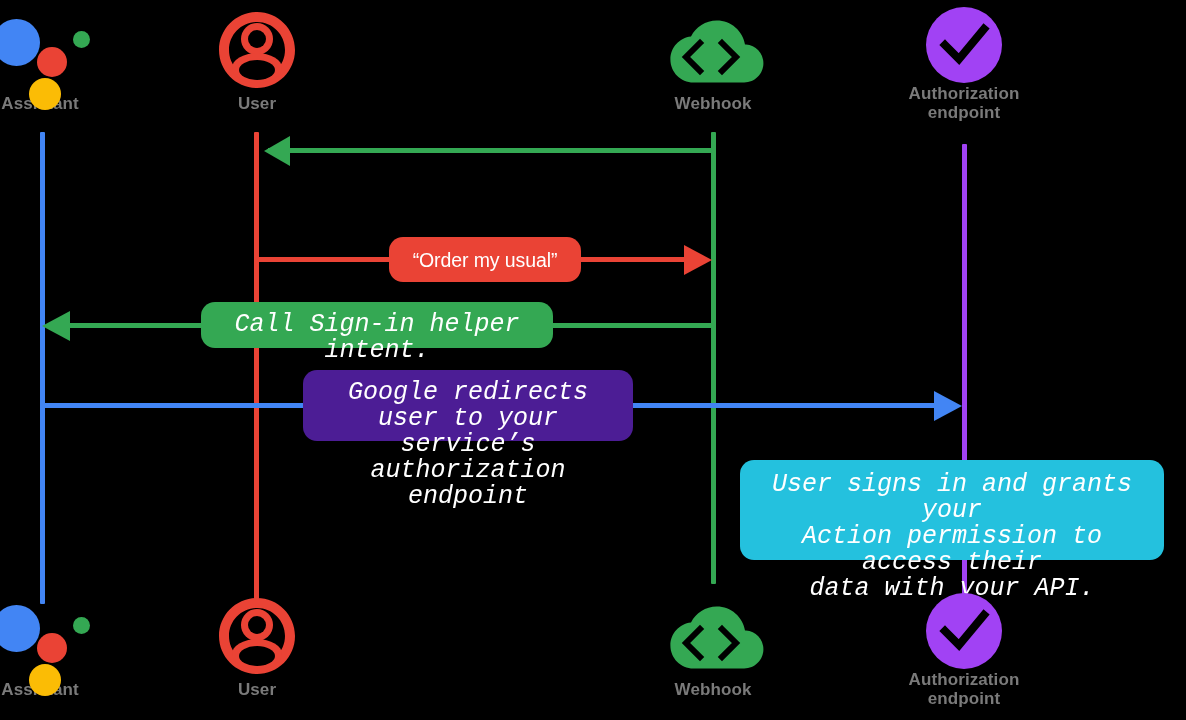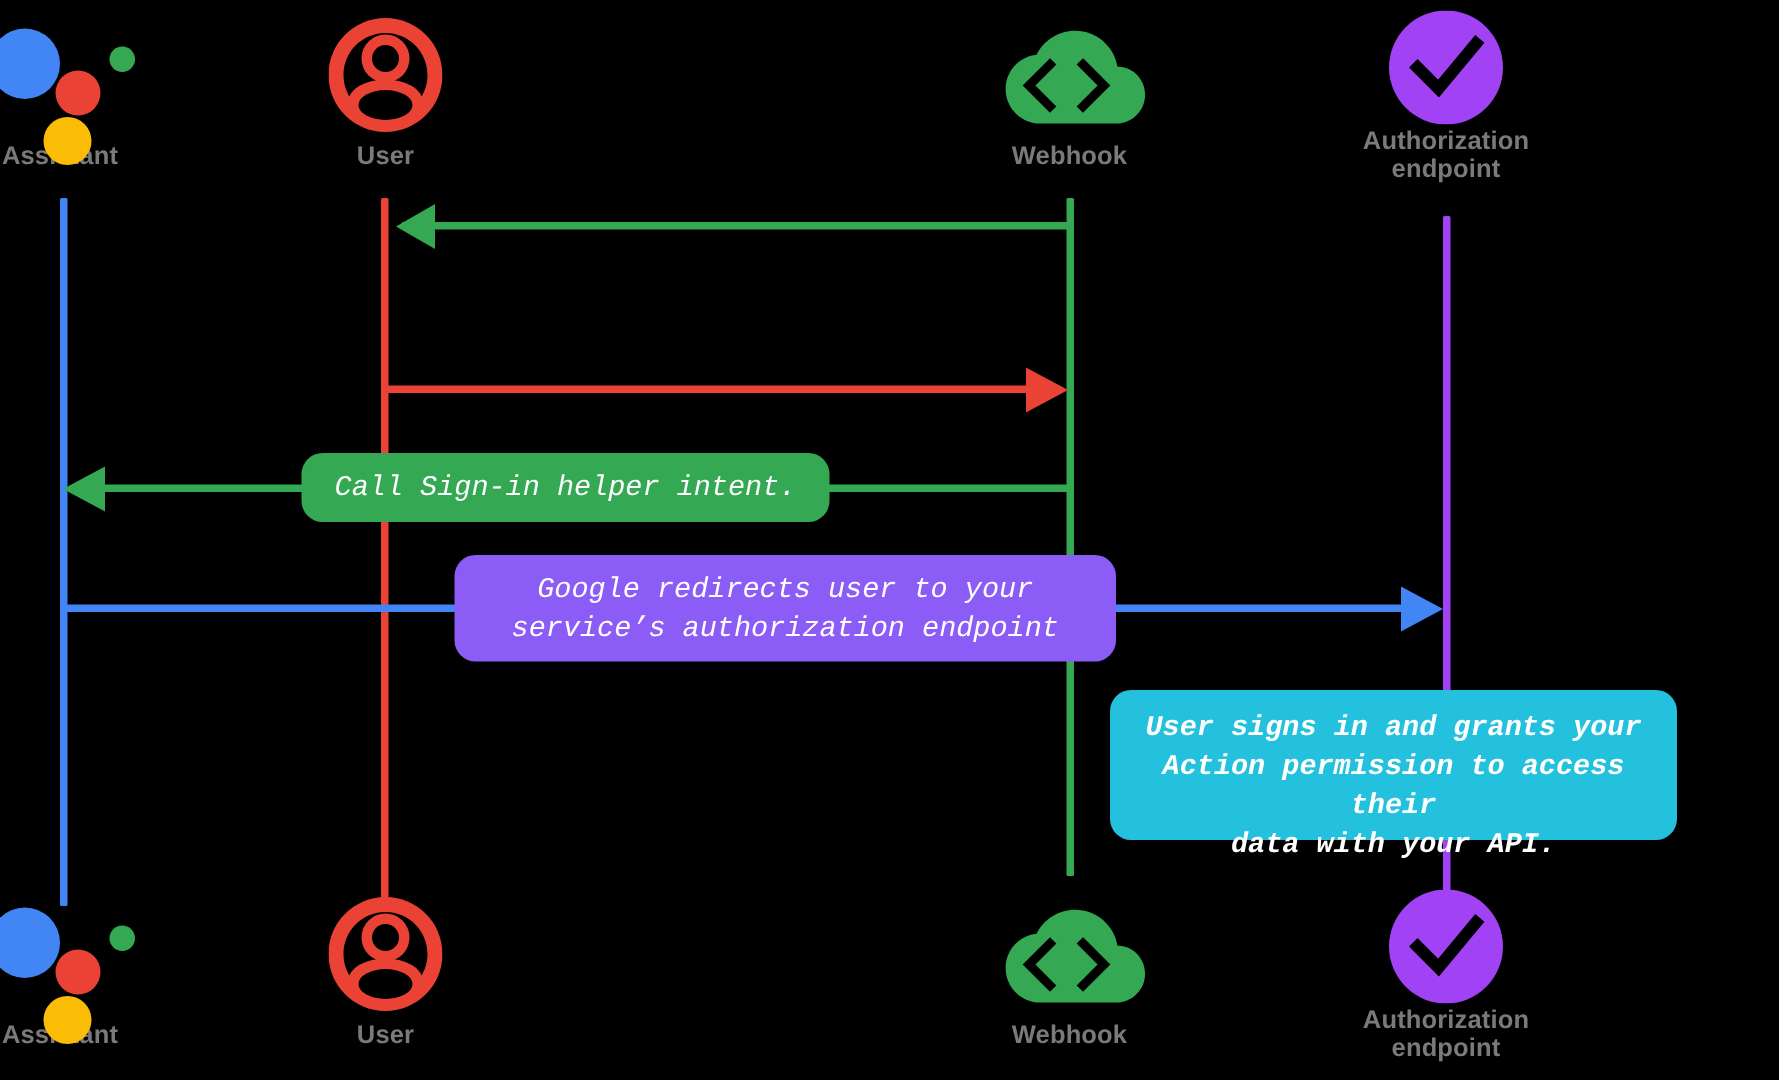--- a/index.html
+++ b/index.html
@@ -95,21 +95,21 @@
   }
   .bubble.sans {
     font-family: "Liberation Sans", sans-serif;
     font-size: 19.5px;
     line-height: 26px;
     letter-spacing: -.1px;
   }
   .bubble.mono {
     font-family: "Liberation Mono", "DejaVu Sans Mono", monospace;
     font-style: italic;
-    font-size: 19px;
+    font-size: 25px;
     line-height: 26px;
   }
 </style>
 </head>
 <body>
 
 <div id="diagram">
 
   <div class="lifeline" style="left:40px; top:132px; height:472px; background:#4285F4;"></div>
   <div class="lifeline" style="left:254px; top:132px; height:472px; background:#EA4335;"></div>
@@ -123,27 +123,28 @@
   <div class="msgline" style="left:256px; top:257px; width:430px; background:#EA4335;"></div>
   <div class="arrow right" style="left:684px; top:245px; border-left:28px solid #EA4335;"></div>
 
   <div class="msgline" style="left:68px; top:323px; width:648px; background:#34A853;"></div>
   <div class="arrow left" style="left:42px; top:311px; border-right:28px solid #34A853;"></div>
 
   <div class="msgline" style="left:42px; top:403px; width:896px; background:#4285F4;"></div>
   <div class="arrow right" style="left:934px; top:391px; border-left:28px solid #4285F4;"></div>
 
 
+  <div class="bubble sans" style="left:389px; top:237px; width:192px; height:45px; background:#EA4335; padding:10px 12px 0 12px; border-radius:14px;">“Order my usual”</div>
 
   <div class="bubble mono" style="left:201px; top:302px; width:352px; height:46px; background:#34A853; padding:10px 12px 0 12px; border-radius:14px;">Call Sign-in helper intent.</div>
 
-  <div class="bubble mono" style="left:303px; top:370px; width:441px; height:71px; background:#8b5cf6; padding:10px 10px 0 10px; border-radius:14px;">Google redirects user to your
+  <div class="bubble mono" style="left:303px; top:370px; width:330px; height:71px; background:#4c1d95; padding:10px 10px 0 10px; border-radius:14px;">Google redirects user to your
 service’s authorization endpoint</div>
 
-  <div class="bubble mono" style="left:740px; top:460px; width:378px; height:100px; background:#24C1DE; padding:12px 14px 0 14px; border-radius:14px;font-weight:bold;">User signs in and grants your
+  <div class="bubble mono" style="left:740px; top:460px; width:424px; height:100px; background:#24C1DE; padding:12px 14px 0 14px; border-radius:14px;">User signs in and grants your
 Action permission to access their
 data with your API.</div>
 
   <div class="actor" style="left:-60px; top:8px;">
     <div class="icon-wrap">
       <div class="assistant-mark">
         <span class="dot blue"></span>
         <span class="dot red"></span>
         <span class="dot green"></span>
         <span class="dot yellow"></span>

